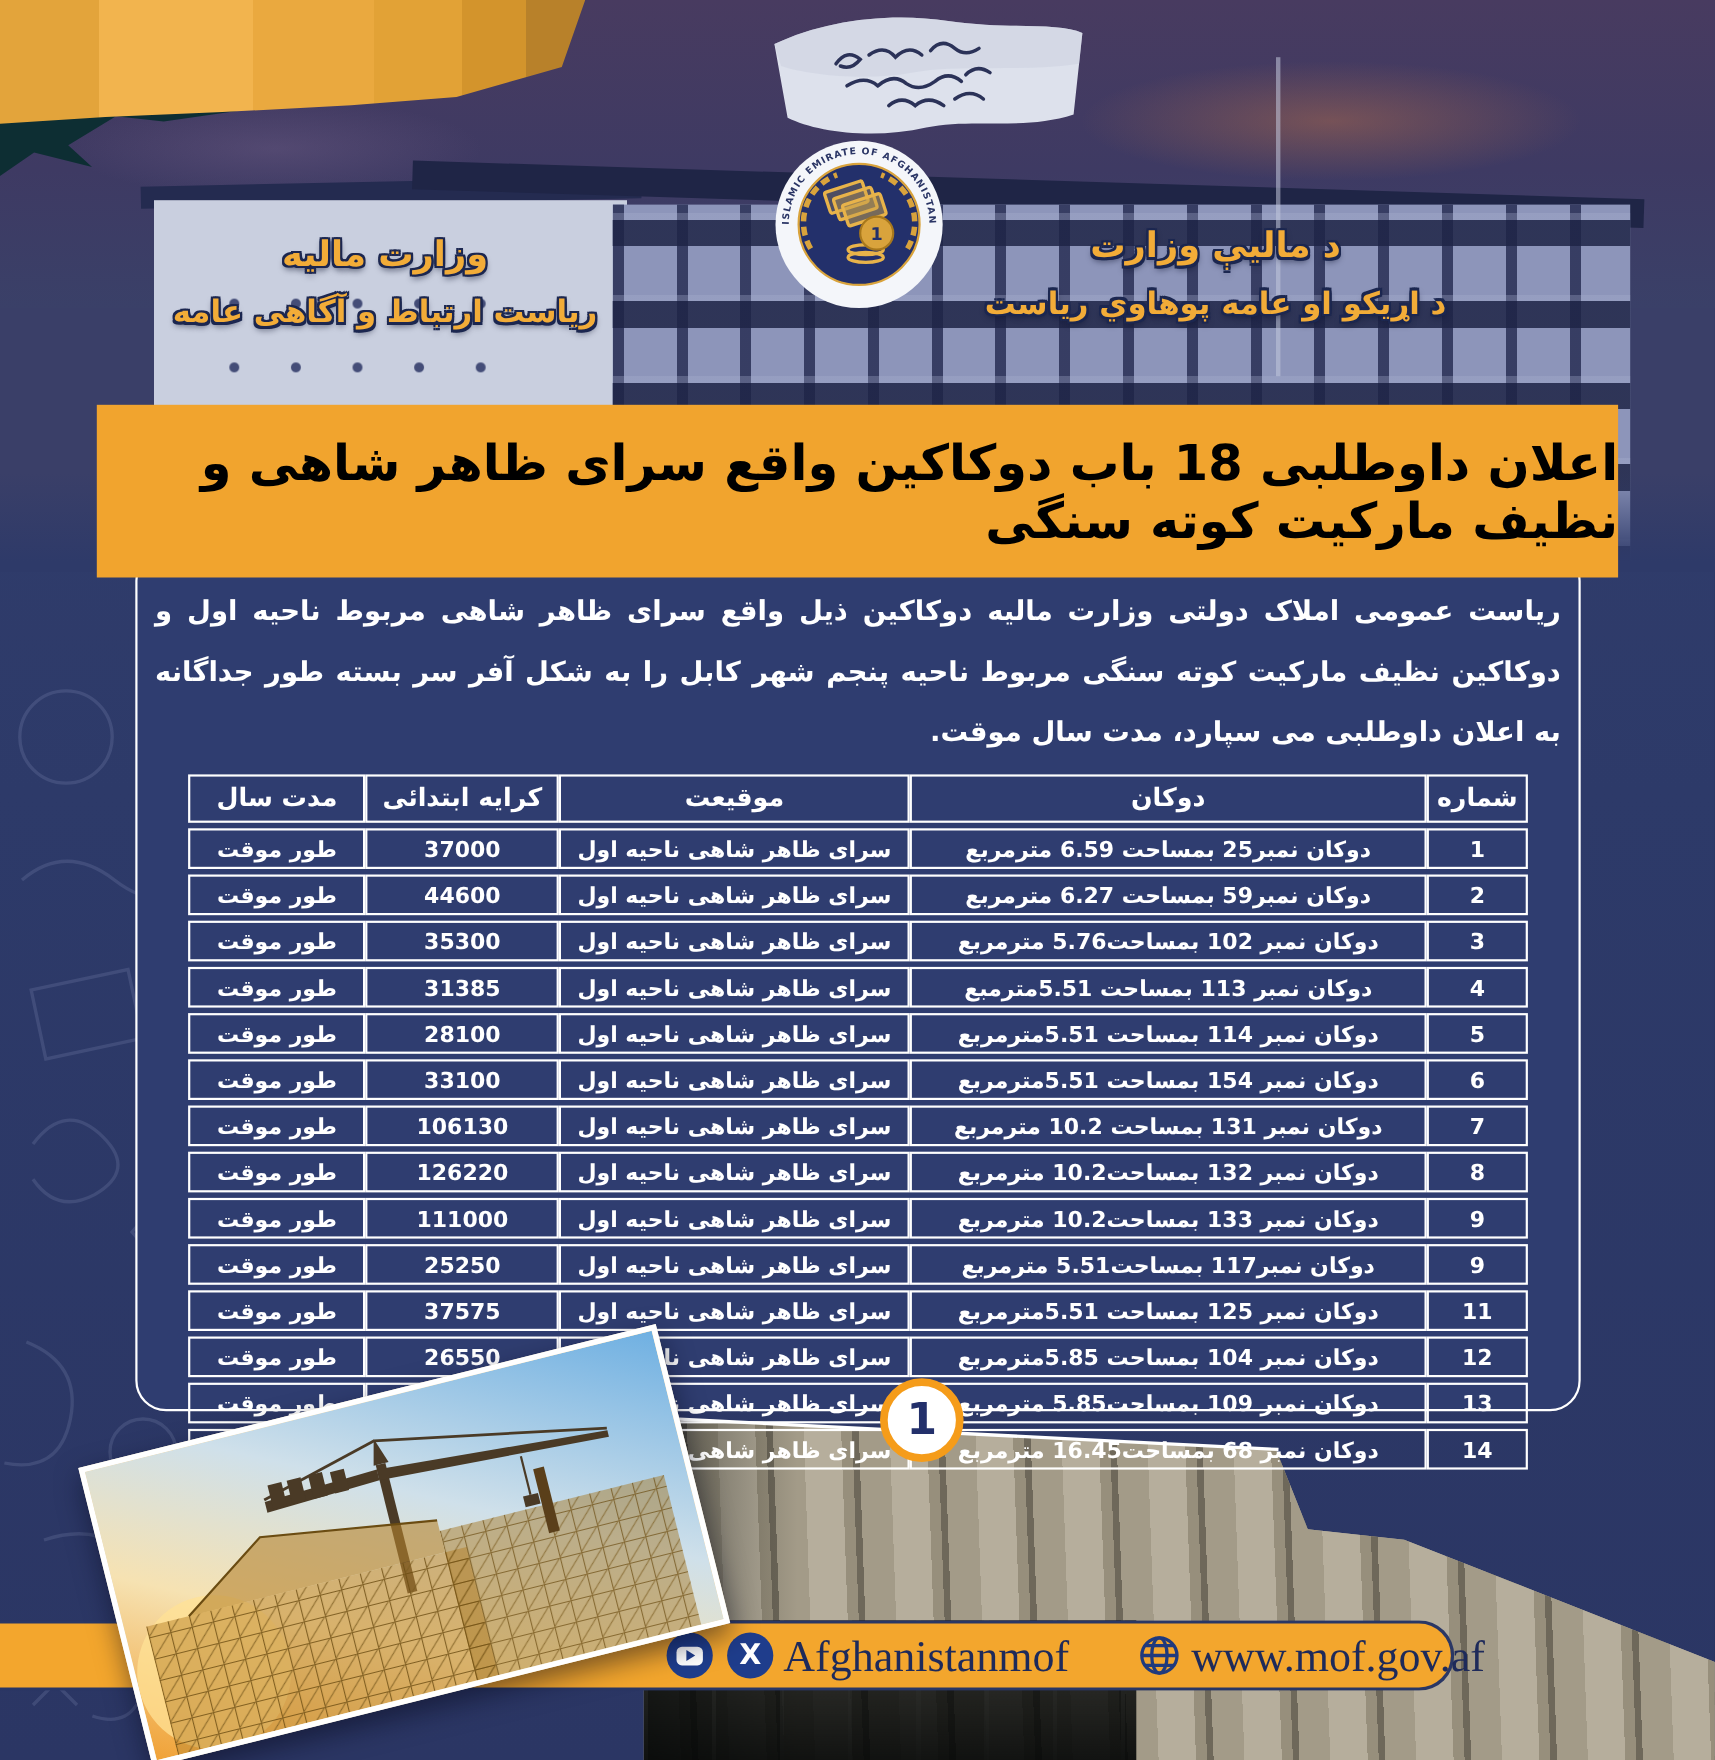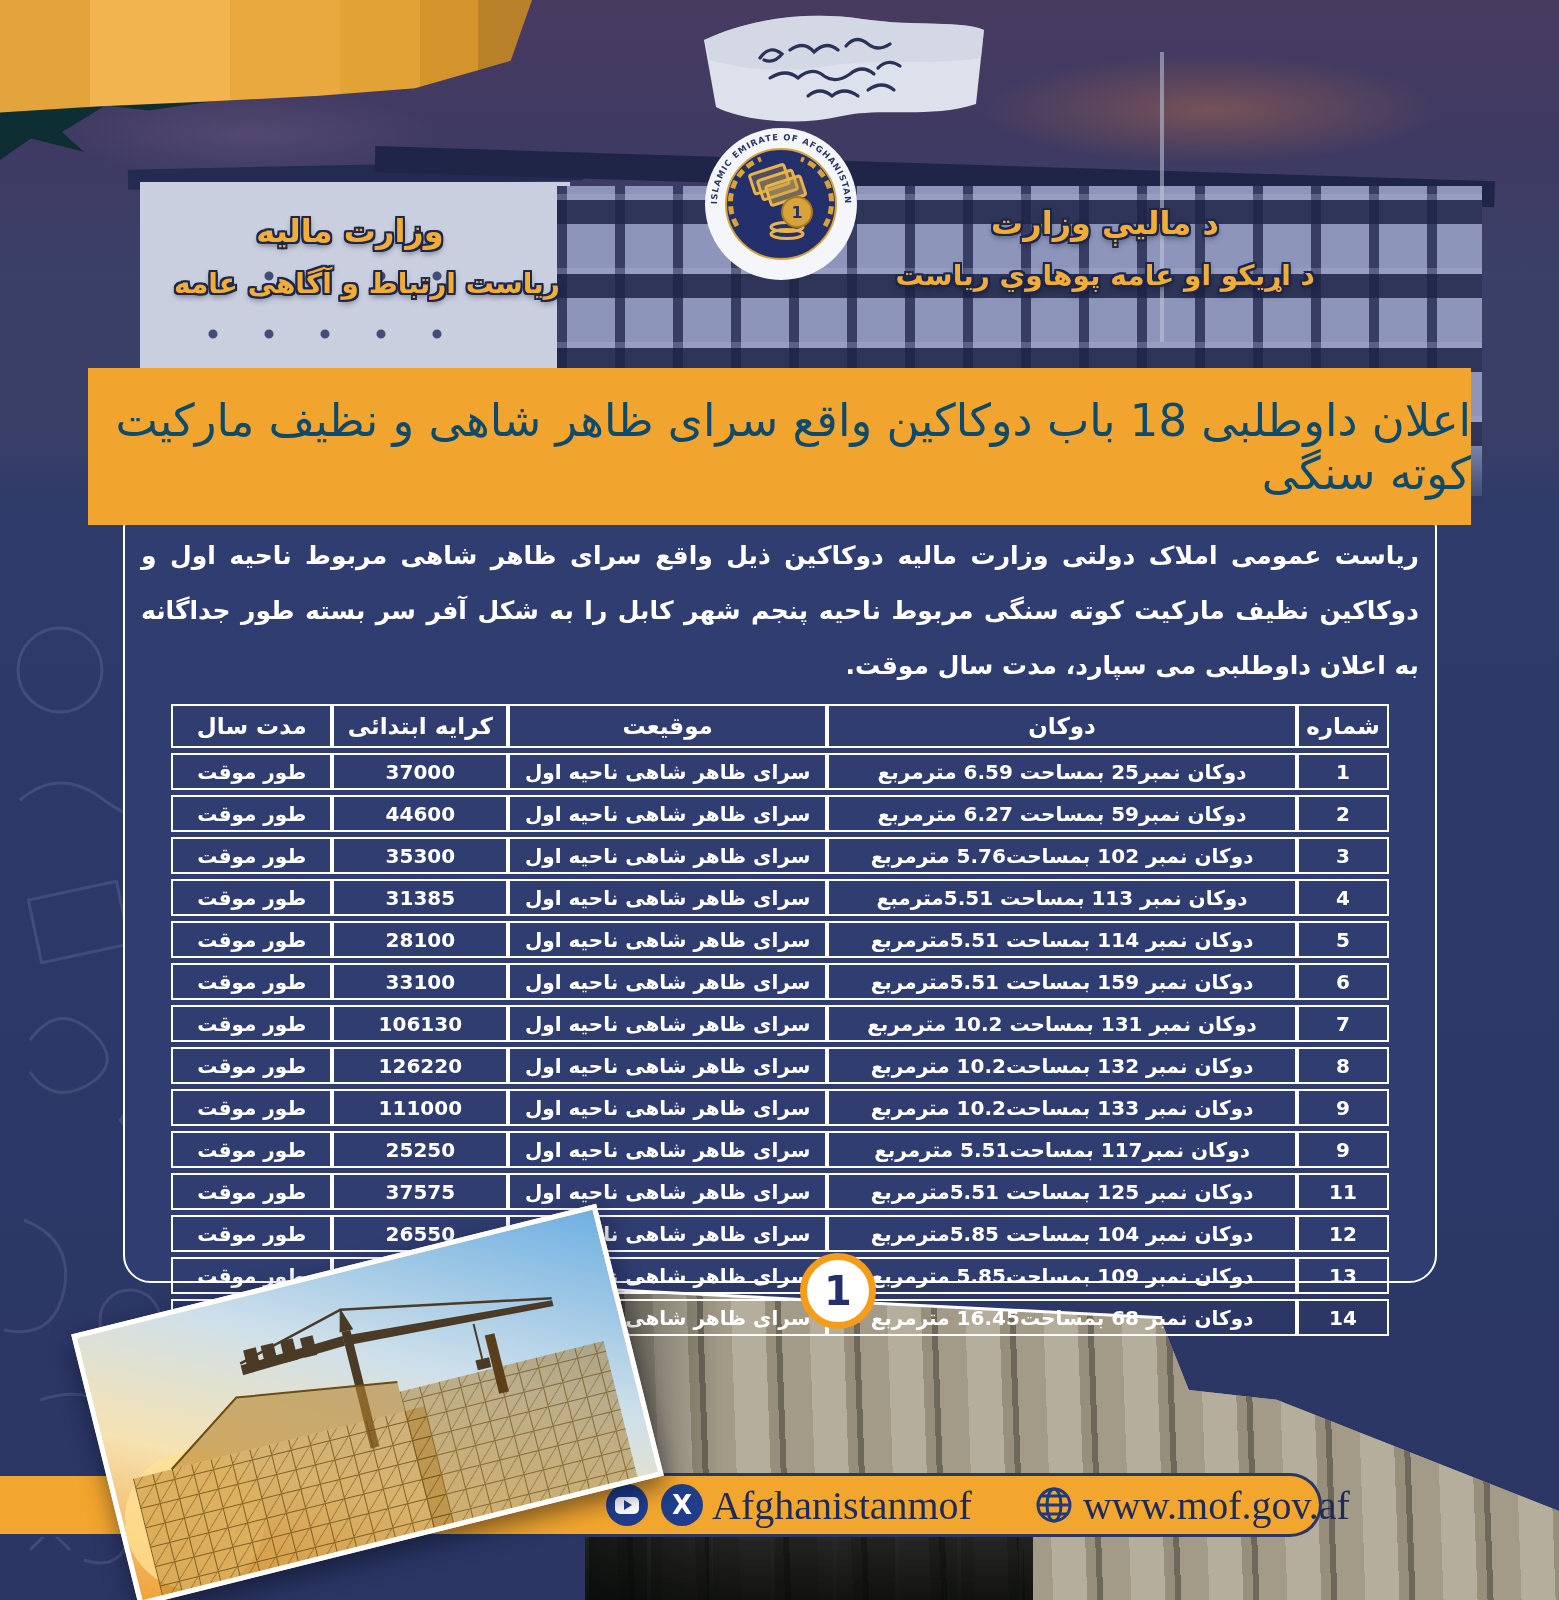--- a/index.html
+++ b/index.html
@@ -35,25 +35,25 @@
   .corner-shadow{position:absolute;left:0;top:0;width:310px;height:165px;z-index:2;background:#0d2e33;
        clip-path:polygon(0 60%,50% 57%,92% 55%,48% 67%,34% 64%,20% 80%,27% 92%,10% 84%,0 97%);}
   
   .logo{position:absolute;left:703px;top:126px;width:156px;height:156px;z-index:3;}
   
   .org{position:absolute;z-index:3;text-align:center;color:#f2ac38;font-weight:bold;direction:rtl;
        text-shadow:-2px 0 #1c2750,2px 0 #1c2750,0 -2px #1c2750,0 2px #1c2750,-2px -2px #1c2750,2px 2px #1c2750,-2px 2px #1c2750,2px -2px #1c2750,0 3px 6px rgba(10,15,40,.6);}
   .org-left{left:140px;top:176px;width:420px;}
   .org-right{left:895px;top:168px;width:420px;}
   .org .l1{font-size:32px;line-height:54px;margin-top:28px;}
-  .org .l2{font-size:28px;line-height:52px;text-align:right;}
+  .org .l2{font-size:28px;line-height:52px;}
   
   .title-banner{position:absolute;left:88px;top:368px;width:1383px;height:157px;background:#f1a42e;z-index:5;
        display:flex;align-items:center;justify-content:center;}
-  .title-banner span{direction:rtl;color:#0c4a6e;font-weight:normal;font-size:45px;}
+  .title-banner span{direction:rtl;color:#000000;font-weight:bold;font-size:45px;}
   
   .panel{position:absolute;left:123px;top:500px;width:1314px;height:783px;z-index:4;
        background:#2f3d70;border:2px solid #ffffff;border-radius:28px;box-sizing:border-box;}
   .intro{direction:rtl;color:#ffffff;font-weight:bold;font-size:25px;line-height:55px;
        text-align:justify;margin:26px 16px 6px 16px;}
   table.tender{direction:rtl;border-collapse:separate;border-spacing:0 5px;margin:2px auto 0 auto;width:1218px;table-layout:fixed;}
   table.tender th,table.tender td{border:2px solid #ffffff;text-align:center;color:#ffffff;font-weight:bold;padding:1px 6px;overflow:hidden;white-space:nowrap;}
   table.tender th{font-size:23px;height:38px;}
   table.tender td{font-size:20px;height:31px;}
   .col-no{width:90px;}.col-shop{width:460px;}.col-loc{width:312px;}.col-rent{width:172px;}.col-dur{width:158px;}
@@ -213,21 +213,21 @@
           </tr>
           <tr>
             <td>5</td>
             <td>دوکان نمبر 114 بمساحت 5.51مترمربع</td>
             <td>سرای ظاهر شاهی ناحیه اول</td>
             <td>28100</td>
             <td>طور موقت</td>
           </tr>
           <tr>
             <td>6</td>
-            <td>دوکان نمبر 159 بمساحت 5.51مترمربع</td>
+            <td>دوکان نمبر 154 بمساحت 5.51مترمربع</td>
             <td>سرای ظاهر شاهی ناحیه اول</td>
             <td>33100</td>
             <td>طور موقت</td>
           </tr>
           <tr>
             <td>7</td>
             <td>دوکان نمبر 131 بمساحت 10.2 مترمربع</td>
             <td>سرای ظاهر شاهی ناحیه اول</td>
             <td>106130</td>
             <td>طور موقت</td>

